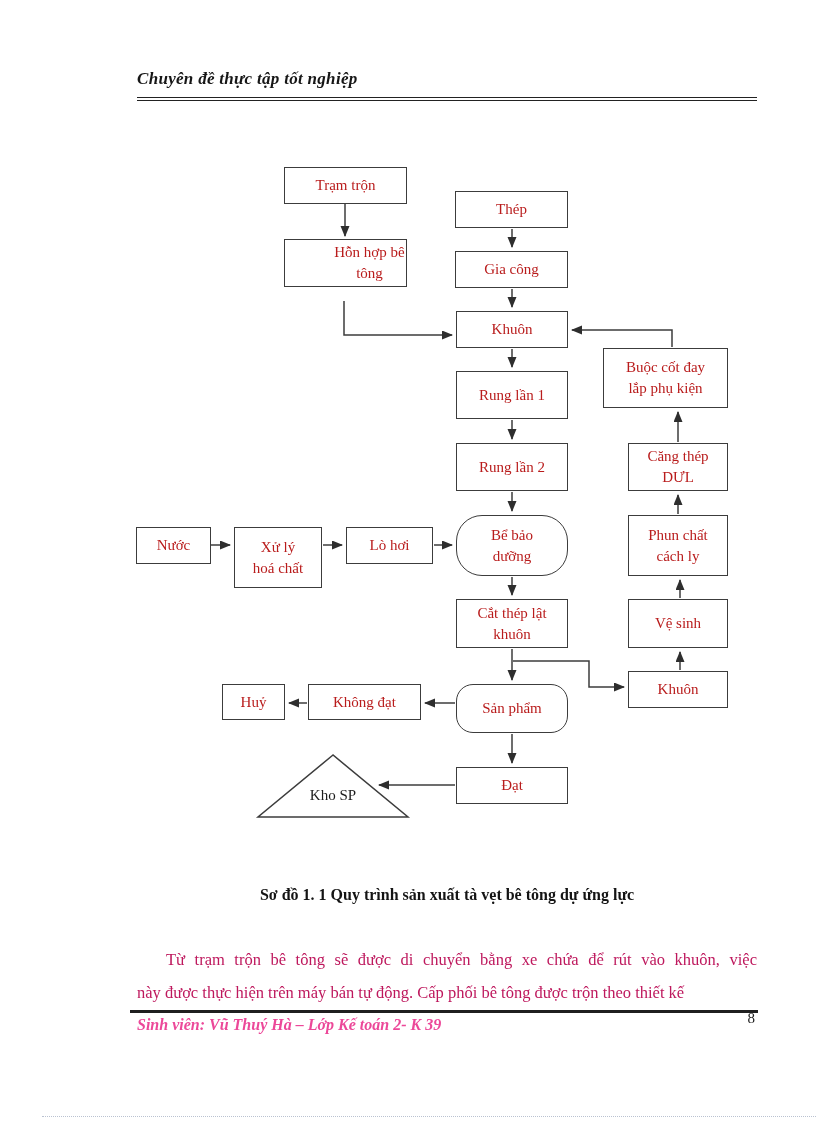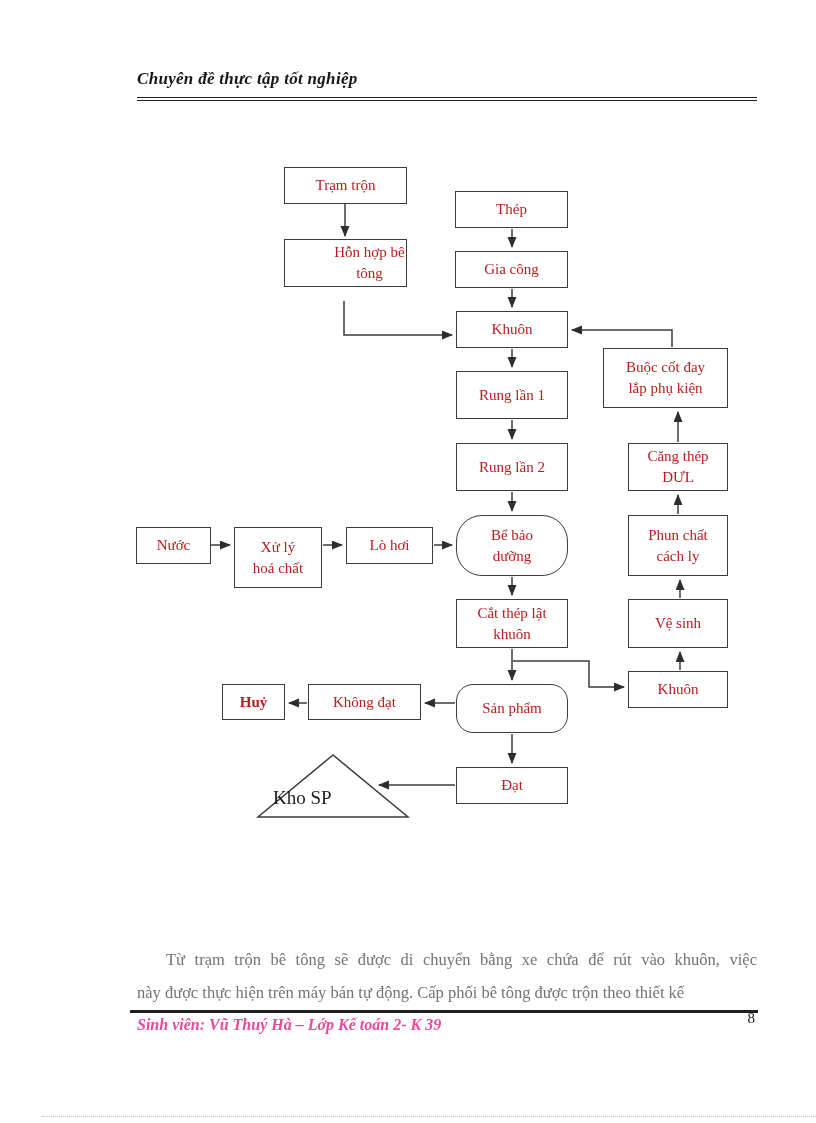--- a/index.html
+++ b/index.html
@@ -27,31 +27,31 @@
   .flowchart{position:absolute;left:0;top:0;width:816px;height:1123px;}
   .connectors{position:absolute;left:0;top:0;}
   .node{
     position:absolute;box-sizing:border-box;
     border:1.5px solid #3c3c3c;background:#fff;
     display:flex;align-items:center;justify-content:center;
     text-align:center;white-space:pre-line;
     font-size:15px;line-height:1.4;color:#b91c1c;
   }
   .tri-label{
-    position:absolute;
-    font-size:19px;color:#1c1c1c;
+    position:absolute;text-align:center;
+    font-size:15px;color:#1c1c1c;
   }
   
   .caption{
     position:absolute;left:137px;top:886px;width:620px;
     text-align:center;font-weight:bold;font-size:16px;color:#141414;
   }
   .pline{
     position:absolute;left:137px;width:620px;
-    font-size:16.5px;color:#737373;white-space:nowrap;
+    font-size:16.5px;color:#be185d;white-space:nowrap;
   }
   .pline1{top:950px;text-indent:29px;text-align:justify;text-align-last:justify;}
   .pline2{top:983px;}
   
   .footer-rule{position:absolute;left:130px;top:1010px;width:628px;height:2.6px;background:#1f1f1f;}
   .footer-author{
     position:absolute;left:137px;top:1016px;
     font-size:16px;font-weight:bold;font-style:italic;color:#ec4899;
   }
   .page-number{
@@ -123,25 +123,26 @@
     <div class="node" style="left:136px;top:527px;width:75px;height:37px;">Nước</div>
     <div class="node" style="left:234px;top:527px;width:88px;height:61px;">Xử lý
 hoá chất</div>
     <div class="node" style="left:346px;top:527px;width:87px;height:37px;">Lò hơi</div>
     <div class="node" style="left:456px;top:599px;width:112px;height:49px;">Cắt thép lật
 khuôn</div>
     <div class="node" style="left:628px;top:599px;width:100px;height:49px;">Vệ sinh</div>
     <div class="node" style="left:628px;top:671px;width:100px;height:37px;">Khuôn</div>
     <div class="node" style="left:456px;top:684px;width:112px;height:49px;border-radius:17px;">Sản phẩm</div>
     <div class="node" style="left:308px;top:684px;width:113px;height:36px;">Không đạt</div>
-    <div class="node" style="left:222px;top:684px;width:63px;height:36px;font-weight:bold;">Huỷ</div>
+    <div class="node" style="left:222px;top:684px;width:63px;height:36px;">Huỷ</div>
     <div class="node" style="left:456px;top:767px;width:112px;height:37px;">Đạt</div>
     <div class="tri-label" style="left:273px;top:787px;width:120px;">Kho SP</div>
   </div>
 
+  <div class="caption">Sơ đồ 1. 1 Quy trình sản xuất tà vẹt bê tông dự ứng lực</div>
 
   <div class="pline pline1">Từ trạm trộn bê tông sẽ được di chuyển bằng xe chứa để rút vào khuôn, việc</div>
   <div class="pline pline2">này được thực hiện trên máy bán tự động. Cấp phối bê tông được trộn theo thiết kế</div>
 
   <div class="footer-rule"></div>
   <div class="footer-author">Sinh viên: Vũ Thuý Hà – Lớp Kế toán 2- K 39</div>
   <div class="page-number">8</div>
 
   <div class="bottom-dotted"></div>
 </div>

